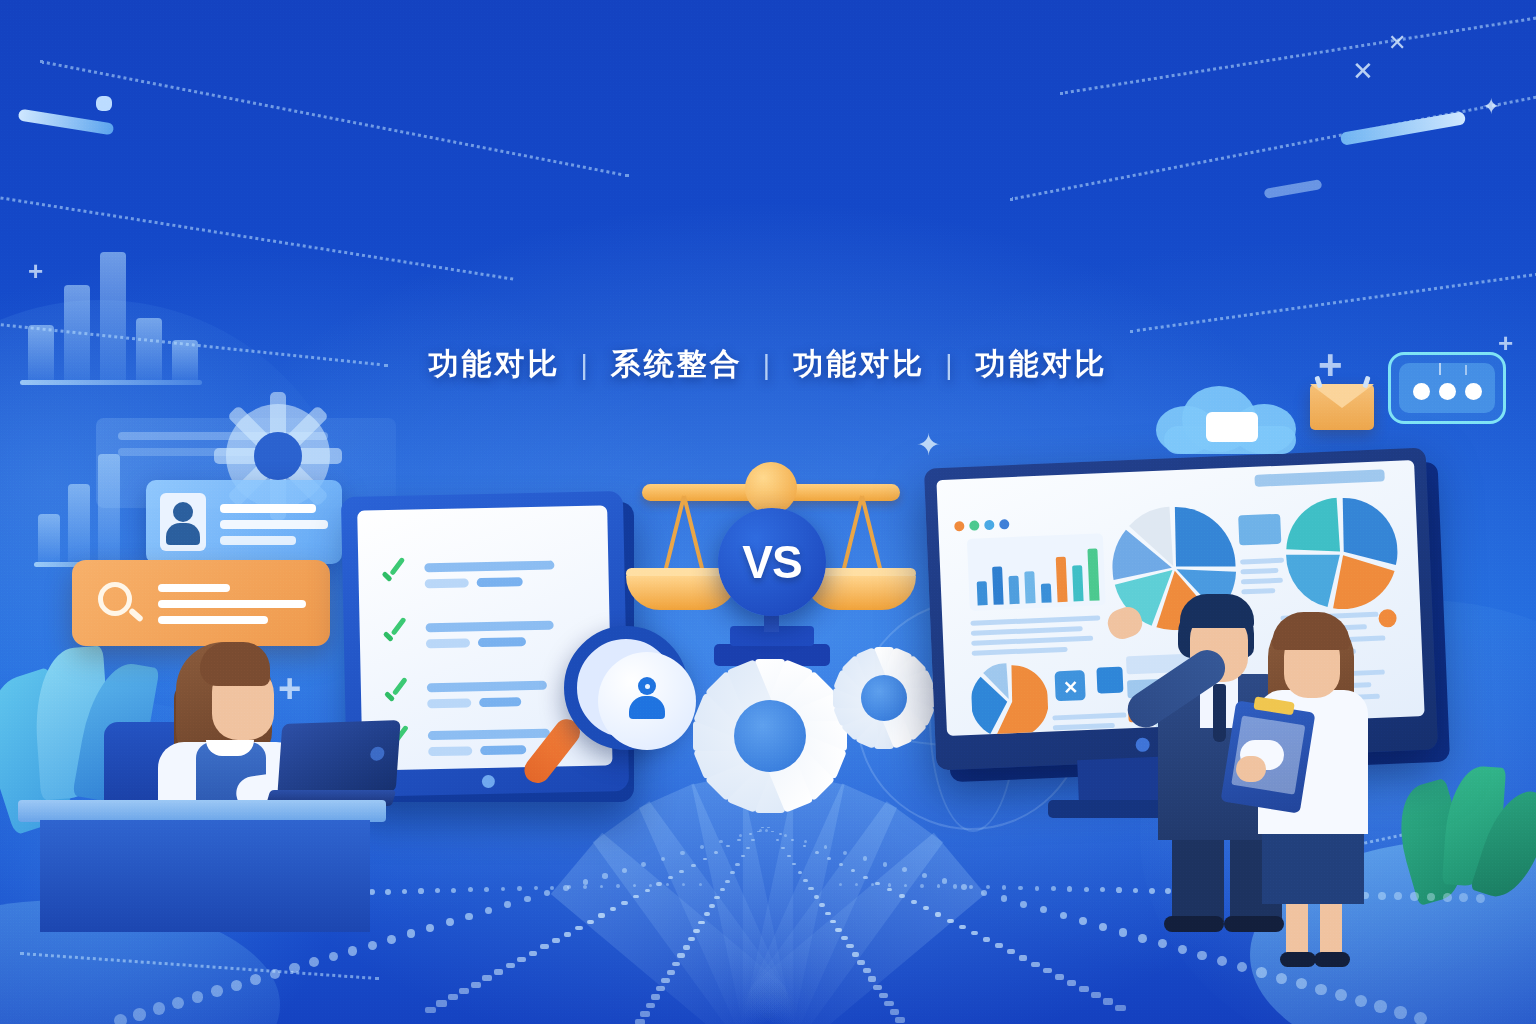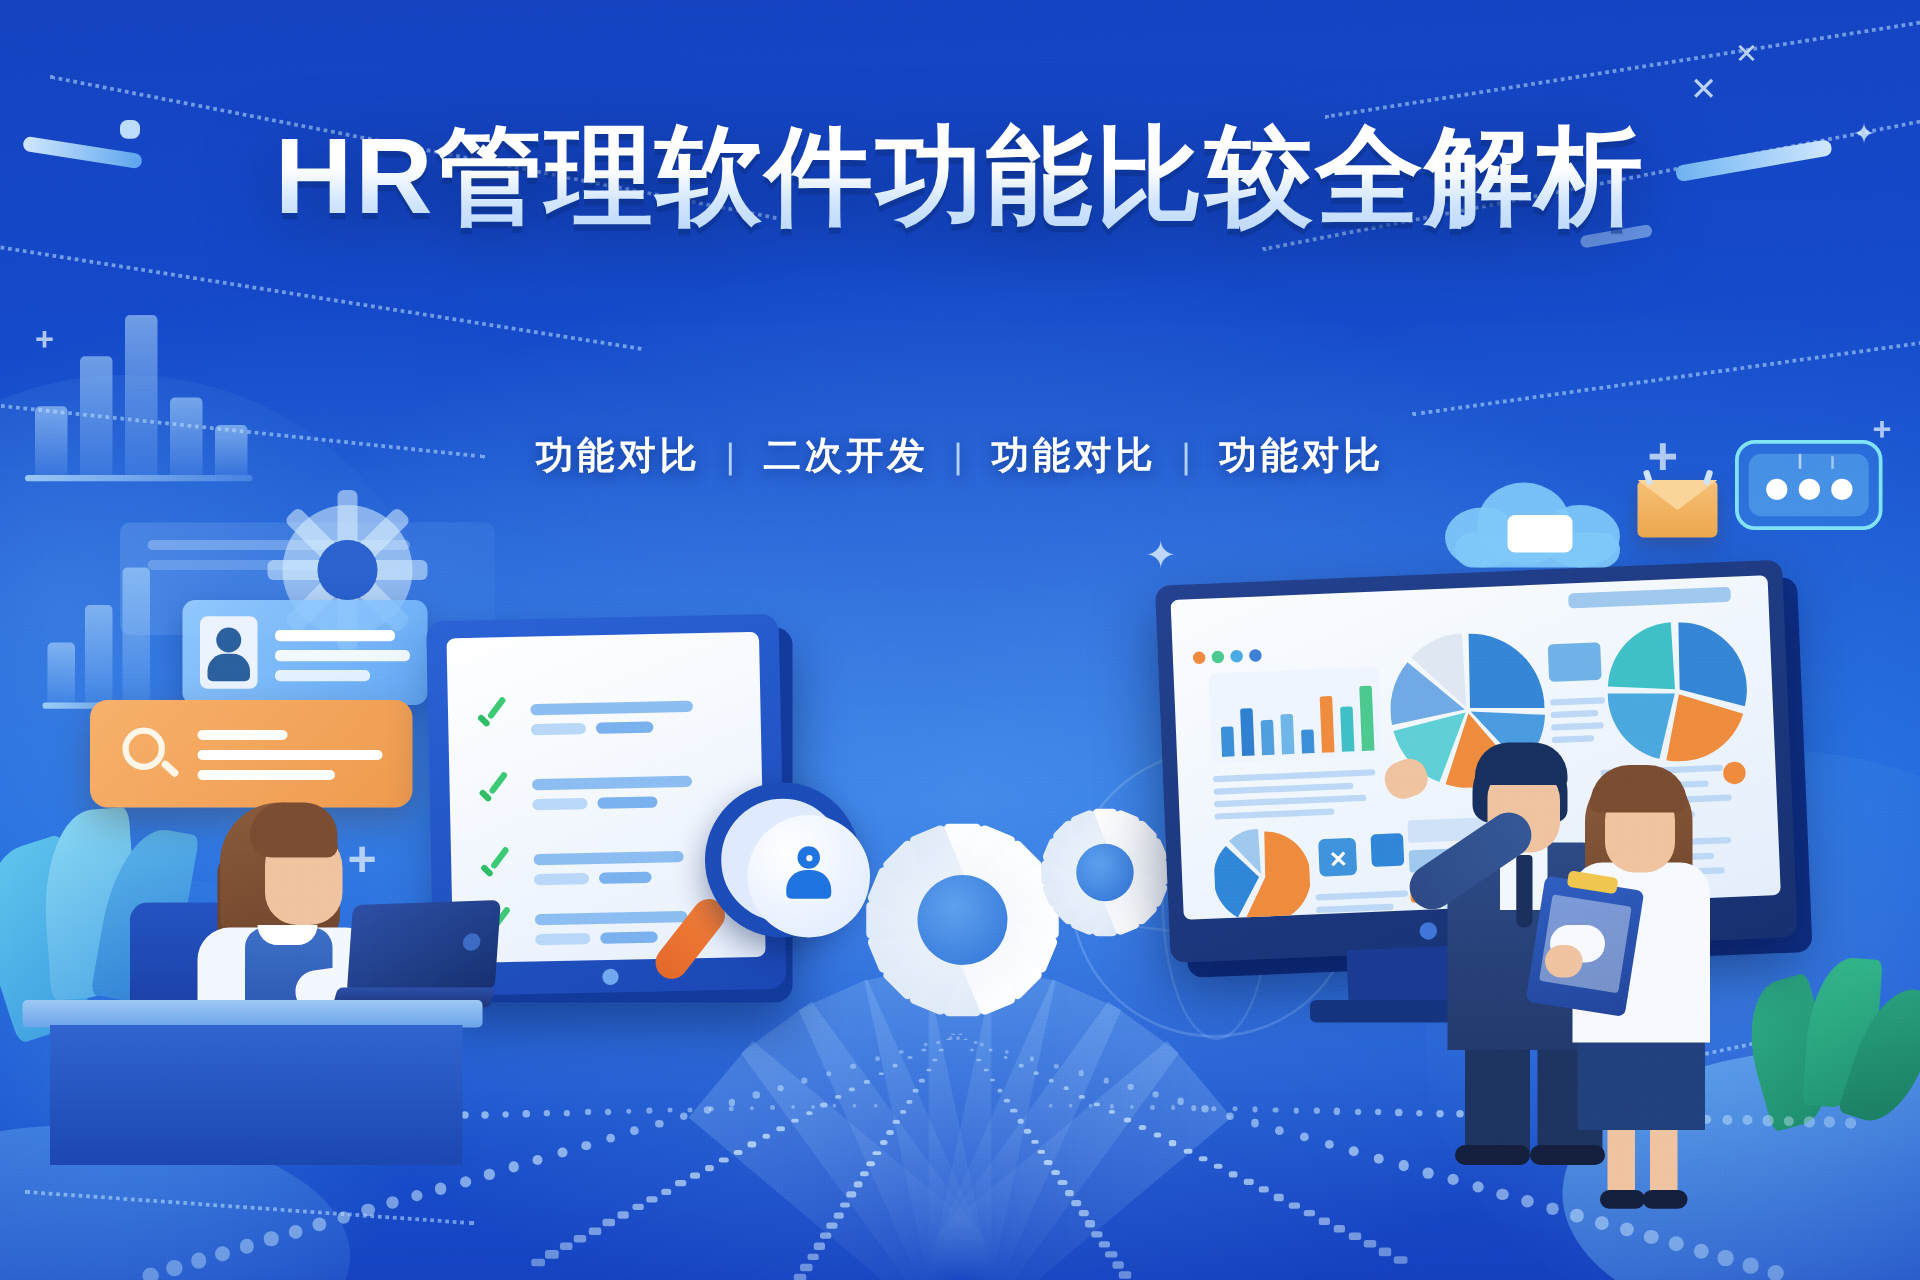--- a/index.html
+++ b/index.html
@@ -582,28 +582,27 @@
       <div class="pdot" style="left: 936.5px; top: 884.192px; width: 3.92308px; height: 3.92308px; opacity: 0.600769;"></div>
       <div class="pdot" style="left: 920.167px; top: 883.91px; width: 3.76923px; height: 3.76923px; opacity: 0.582308;"></div>
       <div class="pdot" style="left: 903.833px; top: 883.628px; width: 3.61538px; height: 3.61538px; opacity: 0.563846;"></div>
       <div class="pdot" style="left: 887.5px; top: 883.346px; width: 3.46154px; height: 3.46154px; opacity: 0.545385;"></div>
       <div class="pdot" style="left: 871.167px; top: 883.064px; width: 3.30769px; height: 3.30769px; opacity: 0.526923;"></div>
       <div class="pdot" style="left: 854.833px; top: 882.782px; width: 3.15385px; height: 3.15385px; opacity: 0.508462;"></div>
       <div class="pdot" style="left: 838.5px; top: 882.5px; width: 3px; height: 3px; opacity: 0.49;"></div>
     </div>
 
   <div class="titleWrap">
-    <div class="t2">HR管理软件功能比较全解析</div>
   </div>
 
   <div class="subWrap">
     <div class="sub">
       <span>功能对比</span>
       <span class="sep">|</span>
-      <span>二次开发</span>
+      <span>系统整合</span>
       <span class="sep">|</span>
       <span>功能对比</span>
       <span class="sep">|</span>
       <span>功能对比</span>
     </div>
   </div>
 
   <div class="cardProfile">
     <div class="avatarBox">
       <div class="avHead"></div>
@@ -674,20 +673,41 @@
     <div class="pArm"></div>
     <div class="pHand"></div>
     <div class="lapScreen">
         <div class="lapLogo"></div>
       </div>
     <div class="lapBase"></div>
     <div class="deskTop"></div>
     <div class="deskBody"></div>
   </div>
 
+  <div class="scaleWrap">
+    <div class="baseBot"></div>
+    <div class="baseTop"></div>
+    <div class="stem"></div>
+    <div class="beam"></div>
+    <div class="knob"></div>
+
+    <div class="armV" style="left:56px;top:56px;height:76px;transform:rotate(14deg);"></div>
+    <div class="armV" style="left:56px;top:56px;height:76px;transform:rotate(-14deg);"></div>
+    <div class="panTop" style="left:0px;top:128px;"></div>
+    <div class="pan" style="left:0px;top:136px;"></div>
+
+    <div class="armV" style="left:234px;top:56px;height:76px;transform:rotate(14deg);"></div>
+    <div class="armV" style="left:234px;top:56px;height:76px;transform:rotate(-14deg);"></div>
+    <div class="panTop" style="left:178px;top:128px;"></div>
+    <div class="pan" style="left:178px;top:136px;"></div>
+
+    <div class="vsCircle">
+      <span class="vsTxt">VS</span>
+    </div>
+  </div>
 
   <div class="gear" id="gearBig" style="left:706px;top:672px;width:128px;height:128px;">
       <div class="gbody"></div>
       <div class="gtooth" style="width: 30px; height: 154px; margin-left: -15px; margin-top: -77px; transform: rotate(0deg);"></div>
       <div class="gtooth" style="width: 30px; height: 154px; margin-left: -15px; margin-top: -77px; transform: rotate(22.5deg);"></div>
       <div class="gtooth" style="width: 30px; height: 154px; margin-left: -15px; margin-top: -77px; transform: rotate(45deg);"></div>
       <div class="gtooth" style="width: 30px; height: 154px; margin-left: -15px; margin-top: -77px; transform: rotate(67.5deg);"></div>
       <div class="gtooth" style="width: 30px; height: 154px; margin-left: -15px; margin-top: -77px; transform: rotate(90deg);"></div>
       <div class="gtooth" style="width: 30px; height: 154px; margin-left: -15px; margin-top: -77px; transform: rotate(112.5deg);"></div>
       <div class="gtooth" style="width: 30px; height: 154px; margin-left: -15px; margin-top: -77px; transform: rotate(135deg);"></div>

